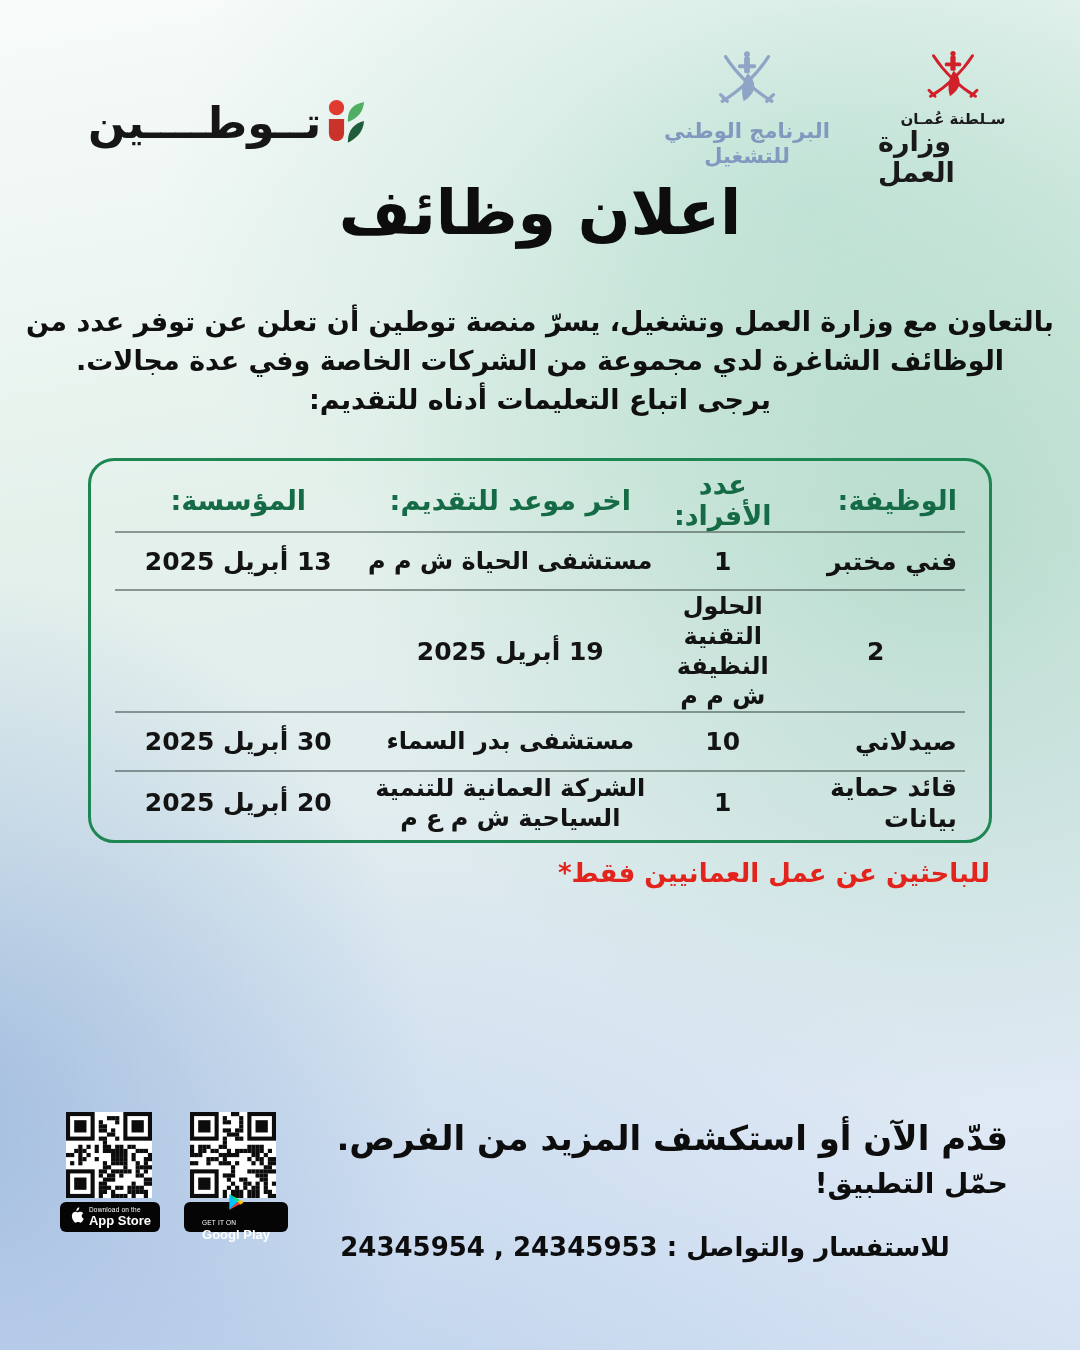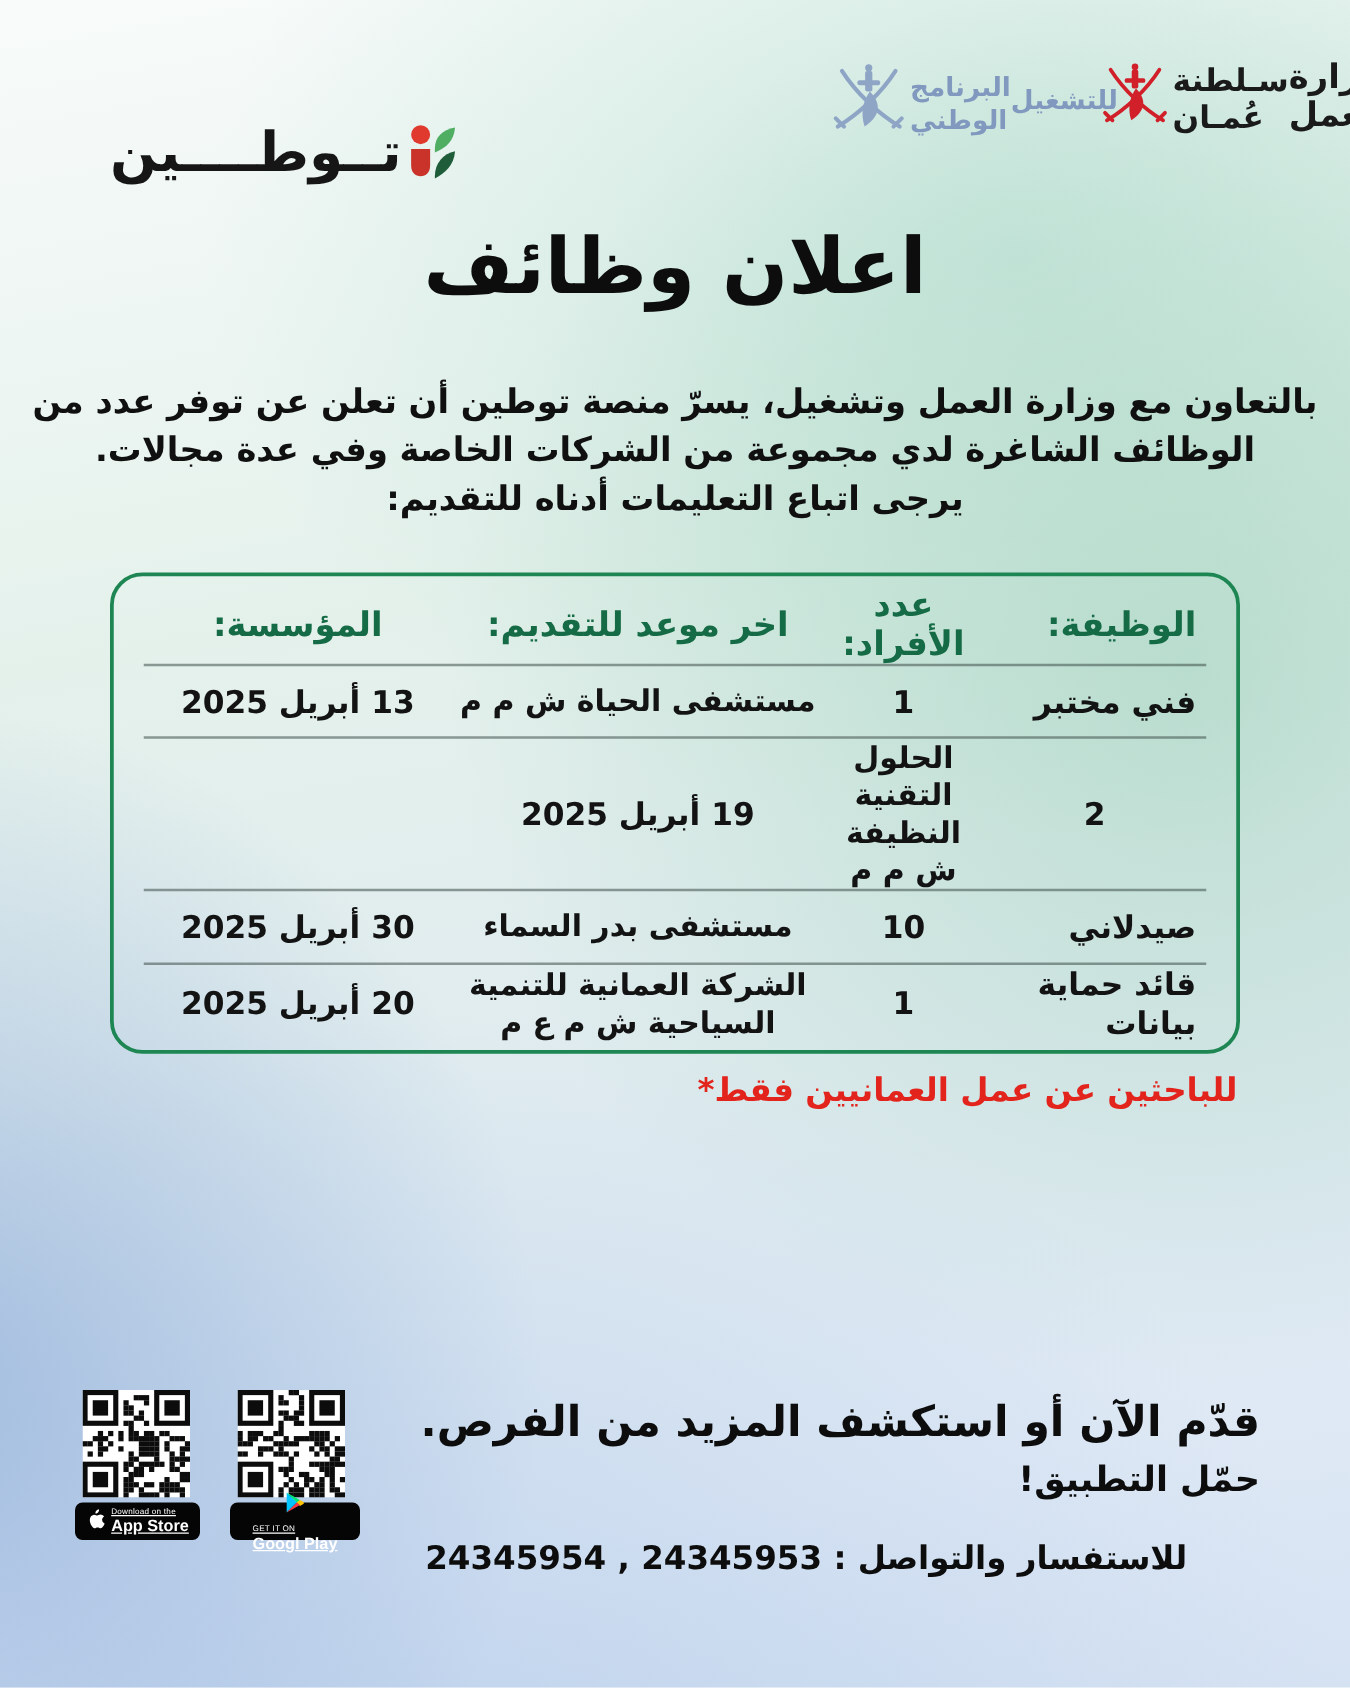--- a/index.html
+++ b/index.html
@@ -14,28 +14,28 @@
       radial-gradient(55% 42% at 88% 40%, rgba(150,205,180,.50) 0%, rgba(150,205,180,0) 100%),
       radial-gradient(60% 35% at 75% 15%, rgba(190,226,214,.75) 0%, rgba(190,226,214,0) 100%),
       radial-gradient(45% 40% at -5% 82%, rgba(122,158,210,.55) 0%, rgba(122,158,210,0) 100%),
       radial-gradient(70% 45% at 30% 105%, rgba(160,190,228,.45) 0%, rgba(160,190,228,0) 100%),
       linear-gradient(170deg,#f8fbfa 0%,#e4f1eb 35%,#e0ecef 60%,#dfe9f5 85%,#d5e2f2 100%);
   }
   
   .tawteen{position:absolute;top:98px;left:88px;display:flex;align-items:center;gap:6px;}
   .tawteen-text{font-size:44px;font-weight:bold;color:#161616;line-height:1;letter-spacing:-1px;}
   .logos{position:absolute;top:48px;right:52px;display:flex;align-items:flex-start;gap:46px;}
-  .gov-logo{display:flex;flex-direction:row;align-items:center;width:170px;}
+  .gov-logo{display:flex;flex-direction:column;align-items:center;width:170px;}
   .nep{color:#8198bf;}
   .nep .emblem{color:#8fa5c6;}
   .nep-l1{font-size:21px;font-weight:bold;line-height:1.25;margin-top:4px;}
   .nep-l2{font-size:21px;font-weight:bold;line-height:1.2;}
   .mol{color:#1a1a1a;width:150px;}
   .mol .emblem{color:#d12029;}
-  .mol-l1{font-size:25px;font-weight:bold;letter-spacing:2px;margin-top:2px;}
+  .mol-l1{font-size:15px;font-weight:bold;letter-spacing:2px;margin-top:2px;}
   .mol-l2{font-size:27px;font-weight:bold;letter-spacing:1px;margin-top:-2px;}
   
   .title{position:absolute;top:176px;left:0;width:100%;text-align:center;
          font-size:62px;font-weight:bold;color:#0d0d0d;direction:rtl;}
   .intro{position:absolute;top:302px;left:0;width:100%;text-align:center;direction:rtl;
          font-size:27px;font-weight:bold;color:#101010;line-height:1.45;}
   
   .jobs-table{
     position:absolute;top:458px;left:88px;width:904px;height:385px;box-sizing:border-box;
     border:3px solid #1d8653;border-radius:26px;padding:8px 24px 6px;
@@ -59,21 +59,21 @@
   .contact{position:absolute;top:1232px;left:340px;width:610px;text-align:center;direction:rtl;
            font-size:26px;font-weight:bold;color:#0d0d0d;}
   .qr{position:absolute;width:86px;height:86px;}
   .qr-1{top:1112px;left:66px;}
   .qr-2{top:1112px;left:190px;}
   .badge{position:absolute;height:30px;background:#050505;border-radius:6px;
          display:flex;align-items:center;justify-content:center;gap:5px;padding:0 7px;
          box-sizing:border-box;color:#fff;font-family:"Liberation Sans",sans-serif;}
   .badge-apple{top:1202px;left:60px;width:100px;}
   .badge-google{top:1202px;left:184px;width:104px;flex-direction:column;}
-  .badge-txt{display:flex;flex-direction:column;line-height:1;text-decoration:underline;}
+  .badge-txt{display:flex;flex-direction:column;line-height:1;}
   .badge-top{font-size:6.5px;letter-spacing:.2px;}
   .badge-bottom{font-size:13px;font-weight:bold;margin-top:1px;white-space:nowrap;}
   .emblem{display:block;}
 </style>
 </head>
 <body>
 
 <div class="poster">
 
   <div class="tawteen">

